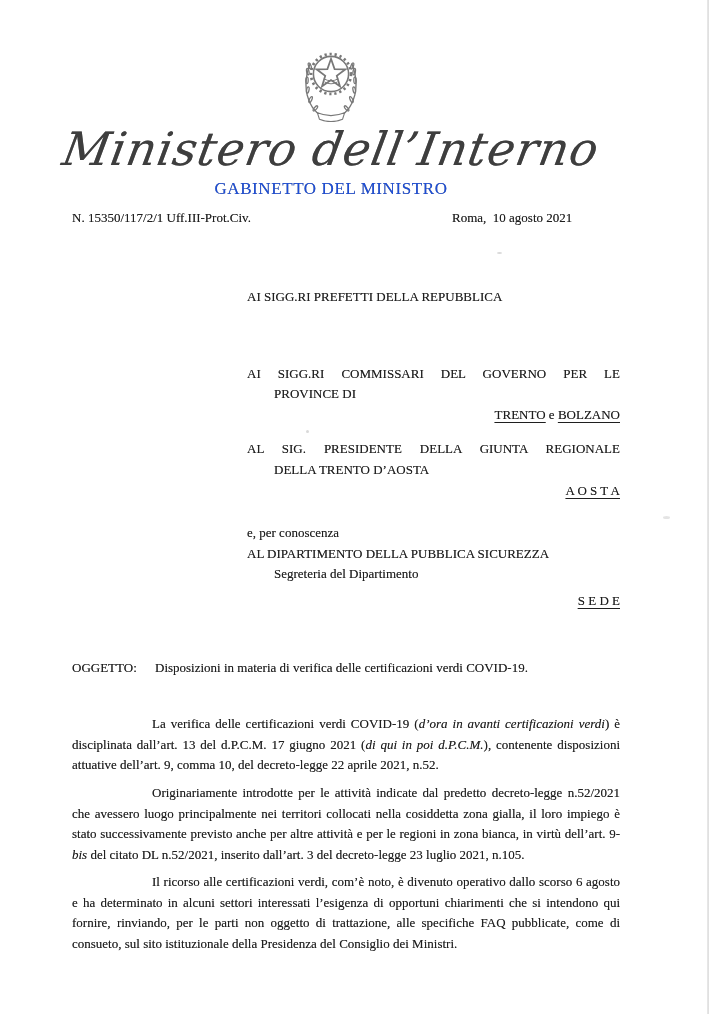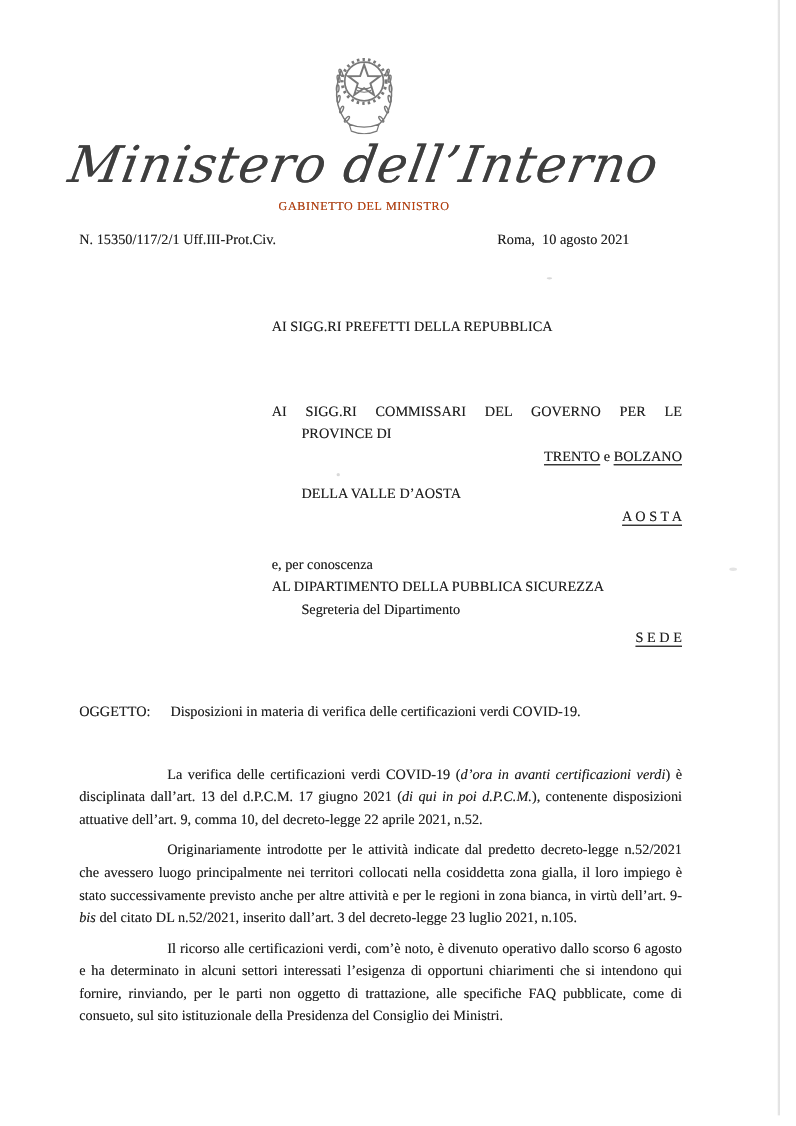--- a/index.html
+++ b/index.html
@@ -35,22 +35,22 @@
     font-family: "DejaVu Serif", serif;
     font-style: italic;
     font-size: 46px;
     line-height: 58px;
     color: #3e3e3e;
     letter-spacing: 1px;
     transform: skewX(-10deg);
     white-space: nowrap;
   }
   .office-title {
-    font-size: 11px; letter-spacing: .6px; line-height: 21px;
-    color: #c2410c;
+    font-size: 17px; letter-spacing: .6px; line-height: 21px;
+    color: #1d4ed8;
   }
 
   
   .protocol-row { position: relative; margin-top: 9px; height: 21px; }
   .protocol-number { position: absolute; left: 0; top: 0; white-space: pre; }
   .place-date { position: absolute; left: 380px; top: 0; white-space: pre; }
 
   
   .recipients { margin-left: 175px; width: 373px; margin-top: 58px; }
   .addr-line { text-align: left; }
@@ -144,21 +144,22 @@
         <div class="addr-line">AI SIGG.RI PREFETTI DELLA REPUBBLICA</div>
       </div>
 
       <div class="r2">
         <div class="addr-line stretch">AI SIGG.RI COMMISSARI DEL GOVERNO PER LE</div>
         <div class="addr-line hang">PROVINCE DI</div>
         <div class="seat-line"><span class="u">TRENTO</span><span style="white-space:pre;"> e </span><span class="u">BOLZANO</span></div>
       </div>
 
       <div class="r3">
-        <div class="addr-line hang">DELLA VALLE D’AOSTA</div>
+        <div class="addr-line stretch">AL SIG. PRESIDENTE DELLA GIUNTA REGIONALE</div>
+        <div class="addr-line hang">DELLA TRENTO D’AOSTA</div>
         <div class="seat-line"><span class="u">A O S T A</span></div>
       </div>
 
       <div class="r4">
         <div class="addr-line">e, per conoscenza</div>
         <div class="addr-line">AL DIPARTIMENTO DELLA PUBBLICA SICUREZZA</div>
         <div class="addr-line hang">Segreteria del Dipartimento</div>
         <div class="seat-line"><span class="u">S E D E</span></div>
       </div>
 

